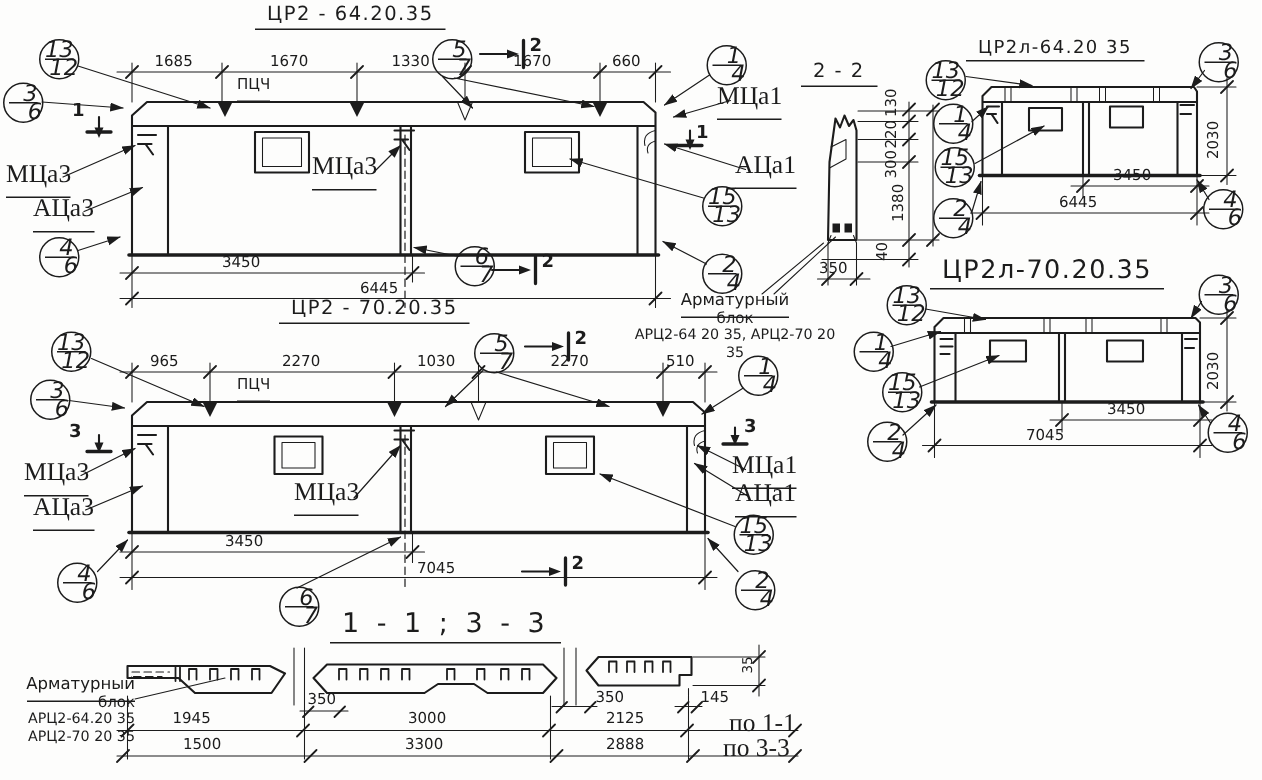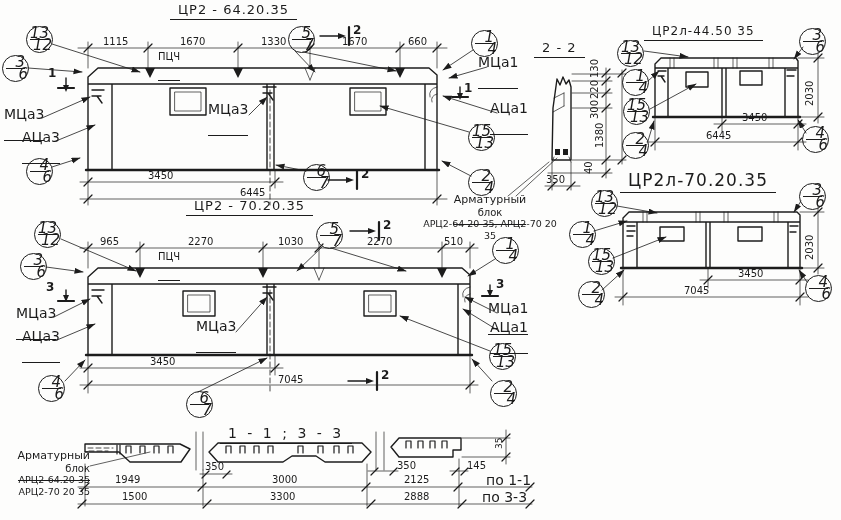--- a/index.html
+++ b/index.html
@@ -4,23 +4,23 @@
 <style>
   html,body{margin:0;padding:0;background:#fff;}
   #sheet{position:relative;width:841px;height:520px;background:#fdfdfc;overflow:hidden;
          font-family:"DejaVu Sans",sans-serif;color:#1c1c1c;}
   svg{position:absolute;left:0;top:0;}
   svg path{stroke:#1c1c1c;fill:none;stroke-linecap:round;stroke-linejoin:round;}
   .thin{stroke-width:.7;} .mid{stroke-width:1.4;} .bold{stroke-width:2.4;}
   .tick{stroke-width:1.2;} .ldr{stroke-width:.8;} .bar{stroke-width:2.2;} .fill{fill:#1c1c1c;stroke:none;}
   .dsh{stroke-width:.8;stroke-dasharray:5 3;}
   .t{position:absolute;white-space:nowrap;color:#1c1c1c;line-height:1.1;}
-  .dim{font-size:10px;} .lbl{font-size:14px;} .cut{font-size:12px;font-weight:bold;}
+  .dim{font-size:10px;} .lbl{font-size:17px;font-family:Liberation Serif, serif;} .cut{font-size:12px;font-weight:bold;}
   .title{font-size:13px;letter-spacing:1px;border-bottom:1.4px solid #1c1c1c;padding:0 8px 2px;}
-  .u{border-bottom:1.2px solid #1c1c1c;padding-bottom:18px;}
+  .u{border-bottom:1.2px solid #1c1c1c;padding-bottom:5px;}
   .v{writing-mode:vertical-rl;transform:rotate(180deg);}
   .balloon{position:absolute;width:27px;height:27px;border:1.3px solid #1c1c1c;border-radius:50%;
            box-sizing:border-box;text-align:right;font-size:15px;background:transparent;font-style:italic;}
   .balloon .bt{display:block;border-bottom:1.1px solid #1c1c1c;margin:1px 3px 0;line-height:11px;}
   .balloon .bb{display:block;line-height:11px;}
   .note{position:absolute;font-size:10px;text-align:center;line-height:1.15;}
 </style>
 </head>
 <body>
 
@@ -146,25 +146,25 @@
   <path class="thin" d="M200,474 H232 M368,471 H398 M450,471 H468 M462,438 H510 M462,457 H510 M506,430 V464"></path>
   <path class="tick" d="M202,478 l7,-7 M223,478 l7,-7 M371,475 l7,-7 M390,475 l7,-7 M452,475 l7,-7 M461,475 l7,-7 M502,442 l8,-8 M502,461 l8,-8"></path>
   <path class="thin" d="M90,466 L150,452"></path>
   <path class="thin" d="M85,464 V506 M203,470 V506 M367,464 V506 M459,459 V506 M78,487 H532 M78,504 H532"></path>
   <path class="tick" d="M81,491 l8,-8 M198,491 l8,-8 M362,491 l8,-8 M454,491 l8,-8 M526,491 l8,-8 M78,508 l8,-8 M203,508 l8,-8 M367,508 l8,-8 M458,508 l8,-8 M526,508 l8,-8"></path>
 </svg>
 
 <div class="t title" style="left:170px;top:3px">ЦР2 - 64.20.35</div>
 <div class="t title" style="left:186px;top:199px">ЦР2 - 70.20.35</div>
 <div class="t title" style="left:534px;top:41px">2 - 2</div>
-<div class="t title" style="left:644px;top:25px;font-size:12px">ЦР2л-44.50 35</div>
+<div class="t title" style="left:644px;top:25px;font-size:12px">ЦР2л-64.20 35</div>
 <div class="t title" style="left:620px;top:171px;font-size:17px">ЦР2л-70.20.35</div>
-<div class="t title" style="left:220px;top:426px;font-size:14px;letter-spacing:3px">1 - 1  ;  3 - 3</div>
-
-<div class="t dim" style="left:103px;top:36px">1115</div>
+<div class="t title" style="left:220px;top:406px;font-size:18px;letter-spacing:3px">1 - 1  ;  3 - 3</div>
+
+<div class="t dim" style="left:103px;top:36px">1685</div>
 <div class="t dim" style="left:180px;top:36px">1670</div>
 <div class="t dim" style="left:261px;top:36px">1330</div>
 <div class="t dim" style="left:342px;top:36px">1670</div>
 <div class="t dim" style="left:408px;top:36px">660</div>
 <div class="t dim u" style="left:158px;top:51px">ПЦЧ</div>
 <div class="t dim" style="left:148px;top:170px">3450</div>
 <div class="t dim" style="left:240px;top:187px">6445</div>
 <div class="t lbl u" style="left:4px;top:107px">МЦа3</div>
 <div class="t lbl u" style="left:22px;top:130px">АЦа3</div>
 <div class="t lbl u" style="left:208px;top:102px">МЦа3</div>
@@ -218,21 +218,21 @@
   <span class="u" style="font-size:11px">Арматурный</span><br>
   <span>блок</span><br>
   <span style="font-size:9.5px">АРЦ2-64.20 35</span><br>
   <span style="font-size:9.5px">АРЦ2-70 20 35</span>
 </div>
 
 <div class="t dim" style="left:205px;top:461px">350</div>
 <div class="t dim" style="left:397px;top:460px">350</div>
 <div class="t dim" style="left:467px;top:460px">145</div>
 <div class="t dim v" style="left:495px;top:433px;height:16px;font-size:9px">35</div>
-<div class="t dim" style="left:115px;top:474px">1949</div>
+<div class="t dim" style="left:115px;top:474px">1945</div>
 <div class="t dim" style="left:272px;top:474px">3000</div>
 <div class="t dim" style="left:404px;top:474px">2125</div>
 <div class="t lbl" style="left:486px;top:473px">по 1-1</div>
 <div class="t dim" style="left:122px;top:491px">1500</div>
 <div class="t dim" style="left:270px;top:491px">3300</div>
 <div class="t dim" style="left:404px;top:491px">2888</div>
 <div class="t lbl" style="left:482px;top:490px">по 3-3</div>
 
 <div class="balloon" style="left:26px;top:26px">
       <span class="bt">13</span>

